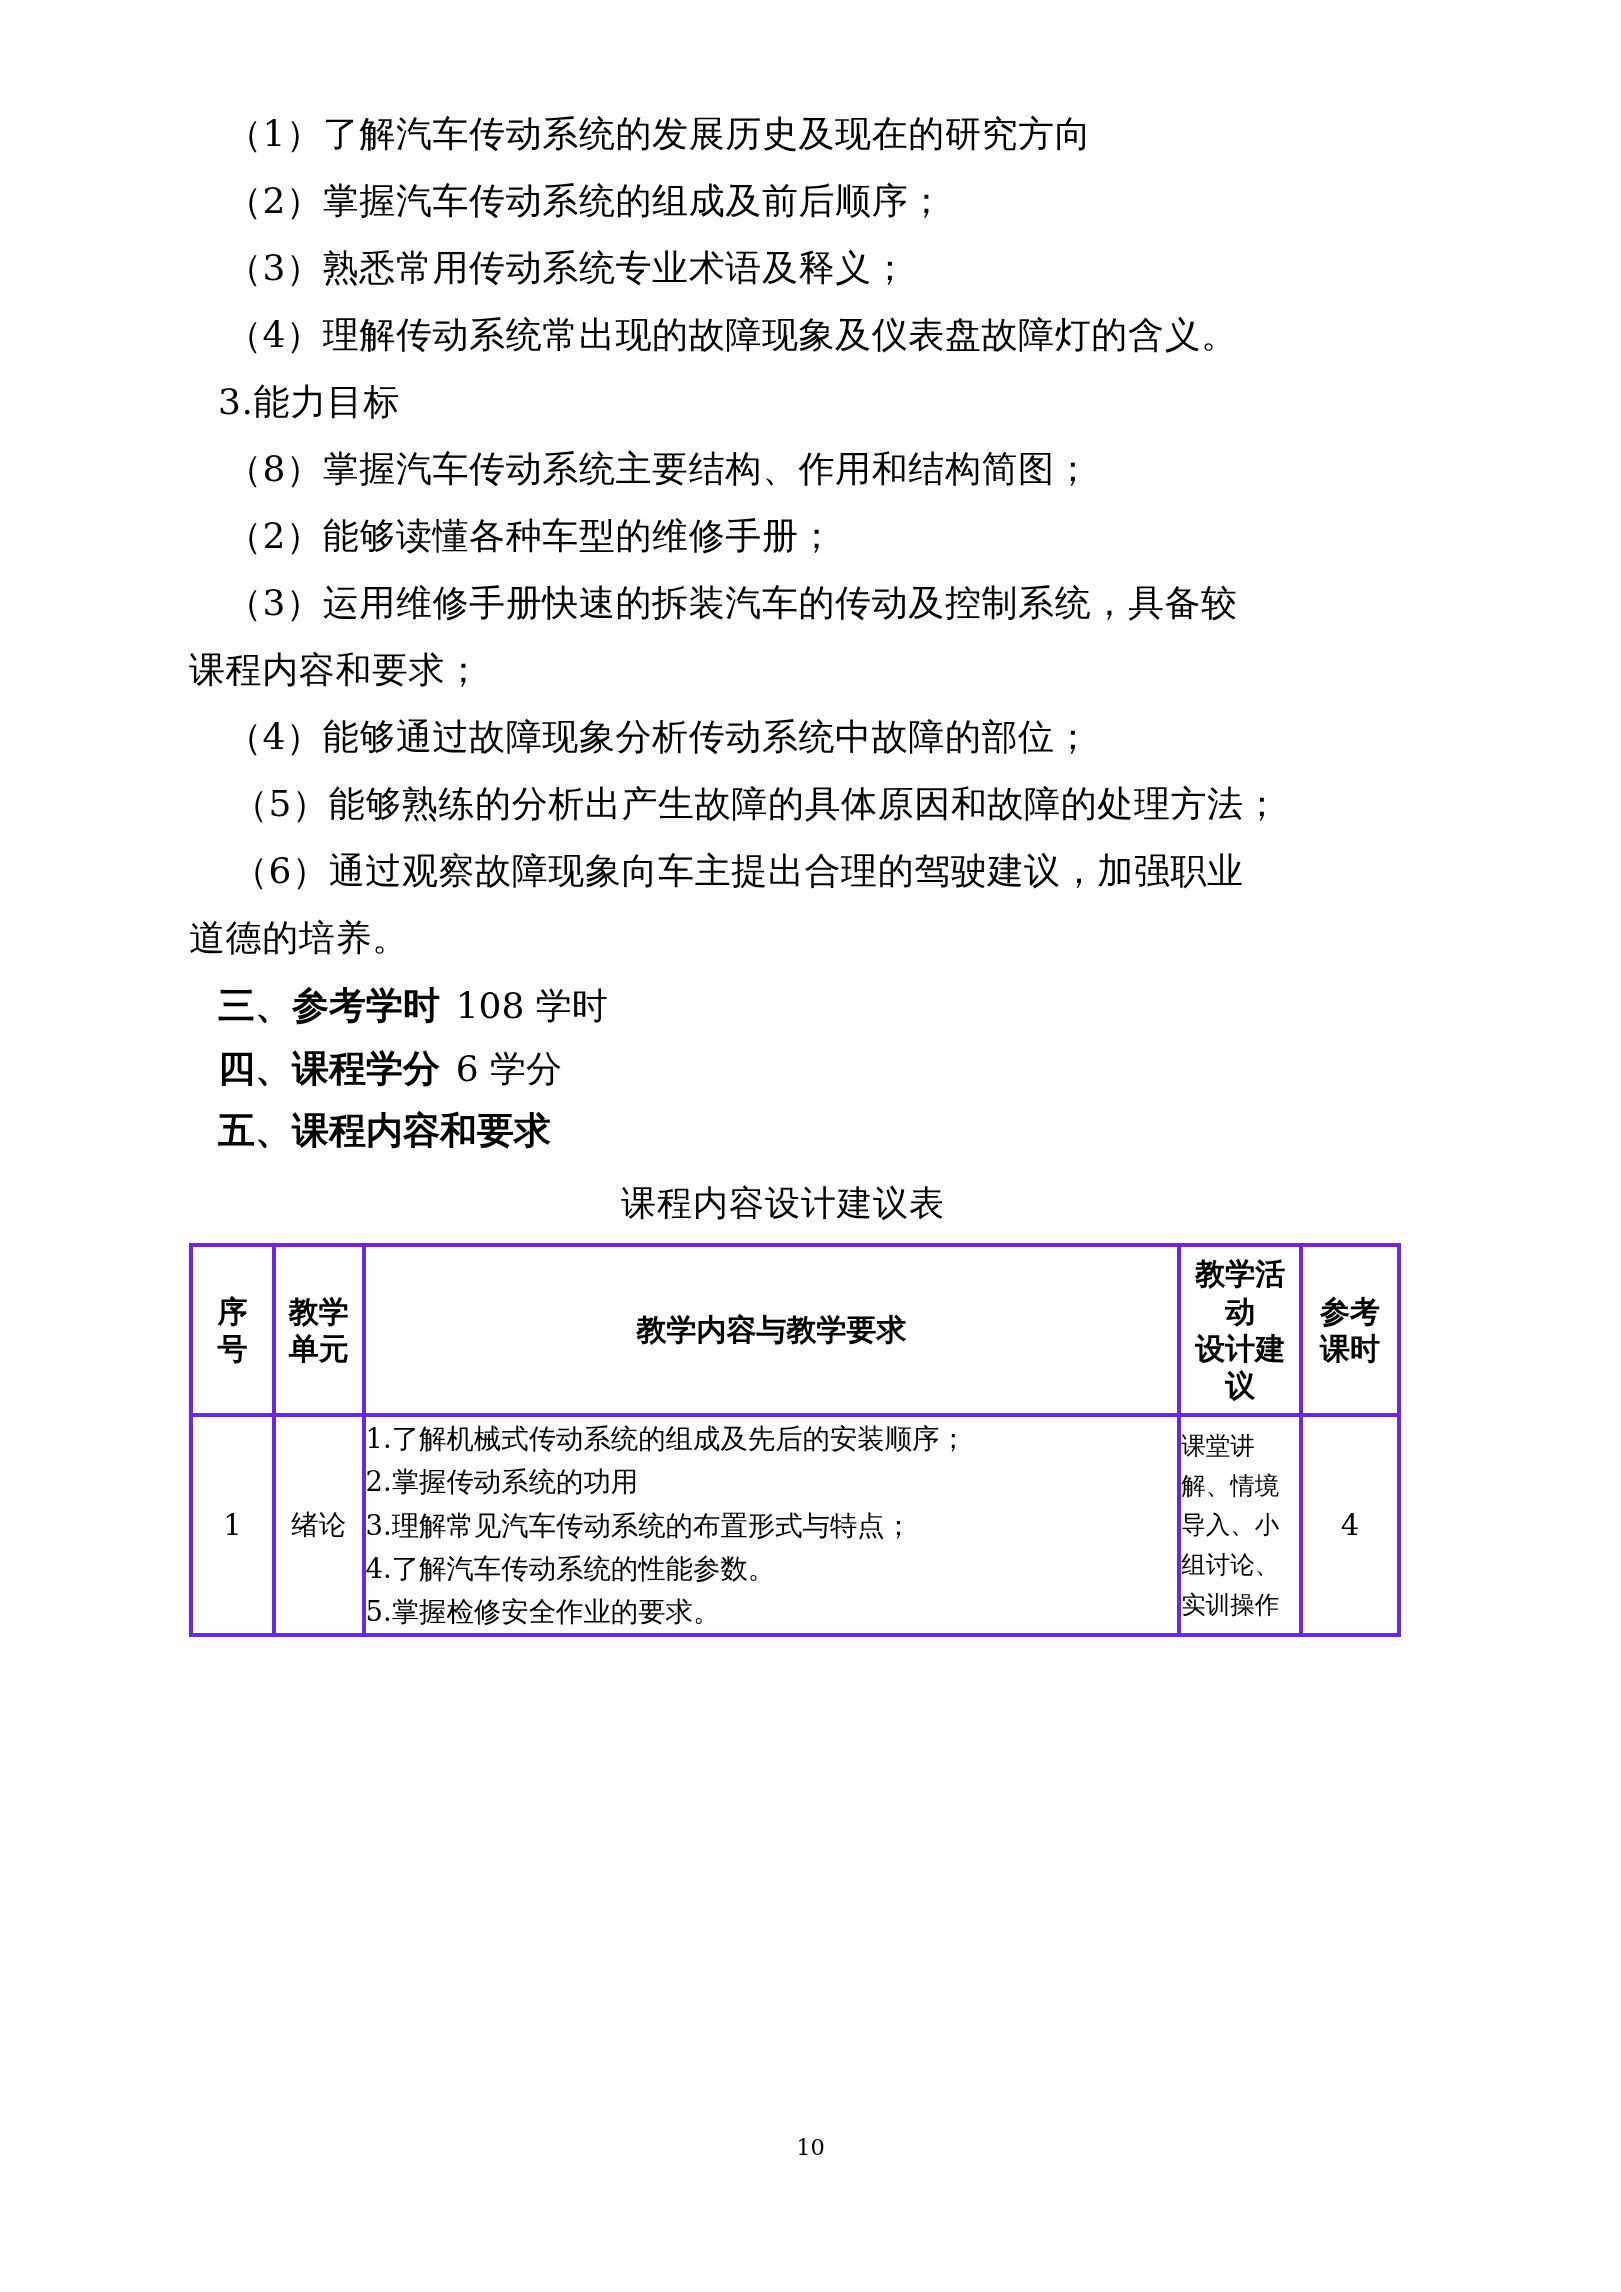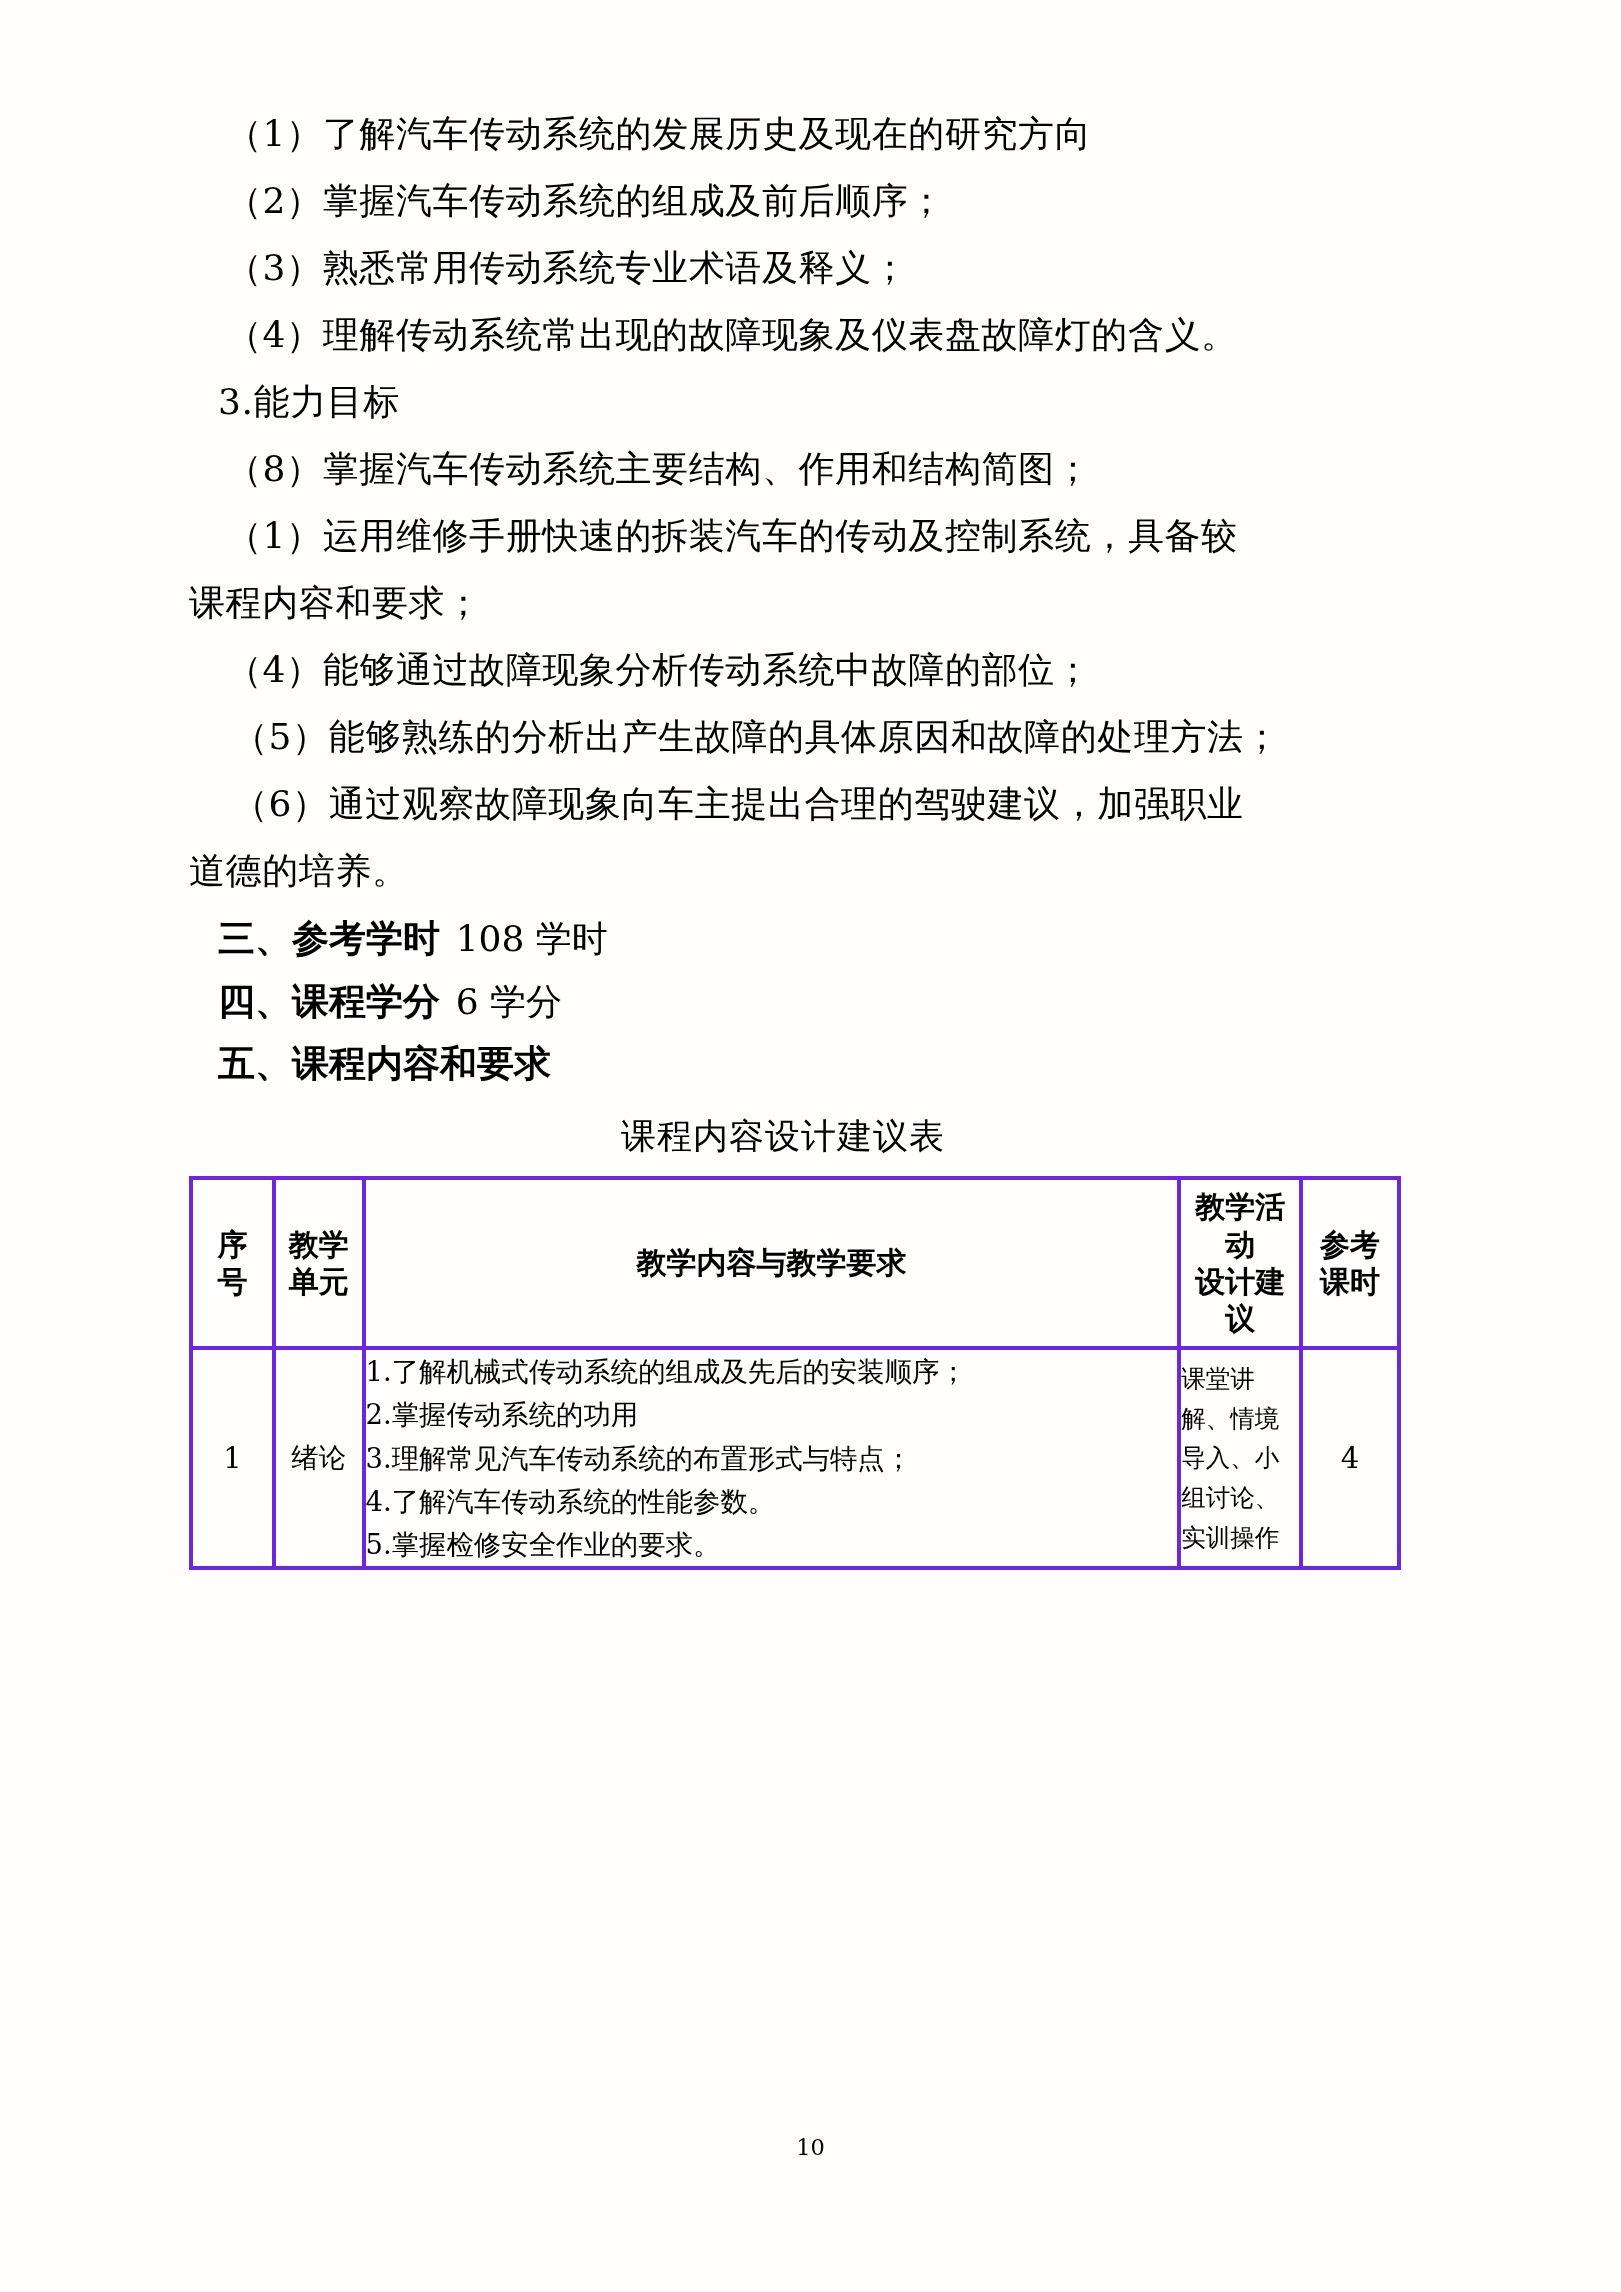--- a/index.html
+++ b/index.html
@@ -150,21 +150,22 @@
   <div id="content">
 
     <p class="para indent">（1）了解汽车传动系统的发展历史及现在的研究方向</p>
     <p class="para indent">（2）掌握汽车传动系统的组成及前后顺序；</p>
     <p class="para indent">（3）熟悉常用传动系统专业术语及释义；</p>
     <p class="para indent">（4）理解传动系统常出现的故障现象及仪表盘故障灯的含义。</p>
 
     <p class="para indent-sm">3.能力目标</p>
 
     <p class="para indent">（8）掌握汽车传动系统主要结构、作用和结构简图；</p>
-    <p class="para indent">（1）运用维修手册快速的拆装汽车的传动及控制系统，具备较</p>
+    <p class="para indent">（2）能够读懂各种车型的维修手册；</p>
+    <p class="para indent">（3）运用维修手册快速的拆装汽车的传动及控制系统，具备较</p>
     <p class="para flush">课程内容和要求；</p>
     <p class="para indent">（4）能够通过故障现象分析传动系统中故障的部位；</p>
     <p class="para indent-tiny">（5）能够熟练的分析出产生故障的具体原因和故障的处理方法；</p>
     <p class="para indent-tiny">（6）通过观察故障现象向车主提出合理的驾驶建议，加强职业</p>
     <p class="para flush">道德的培养。</p>
 
     <p class="section-head">
       <span>三、参考学时</span><span class="tail">108 学时</span>
     </p>
     <p class="section-head">

